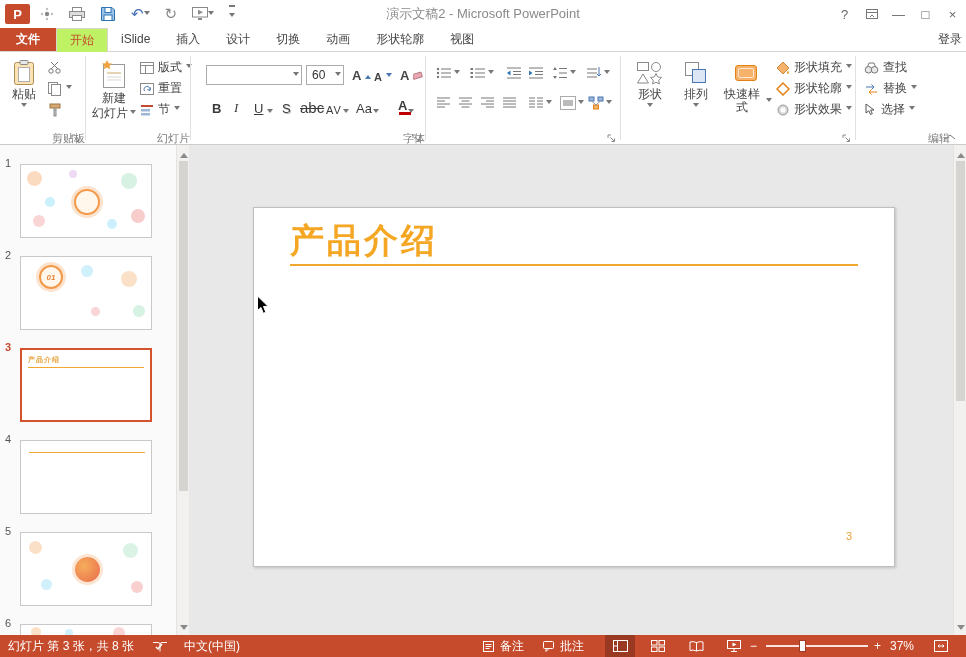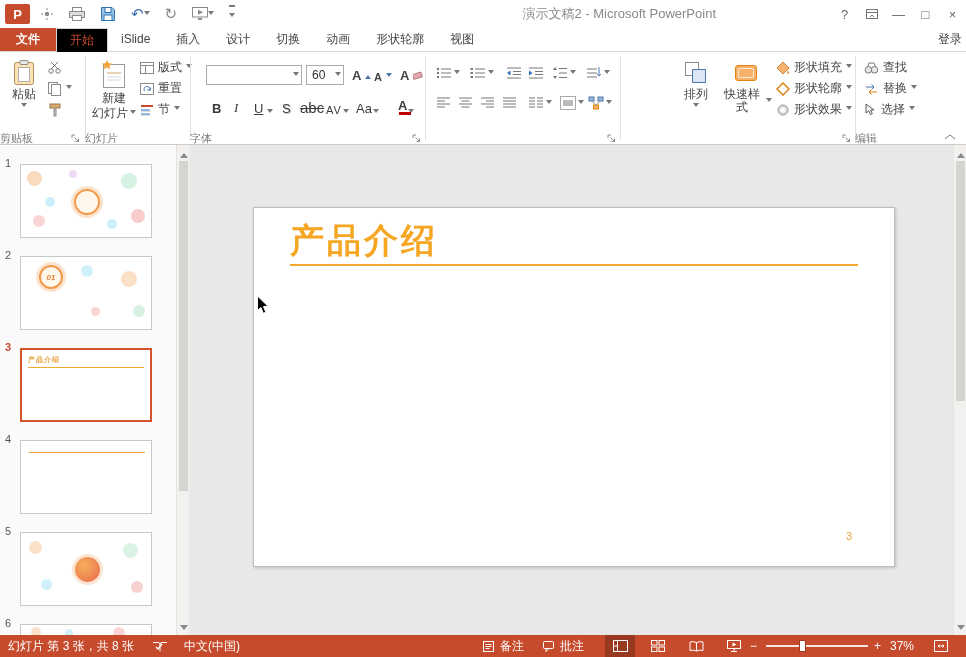--- a/index.html
+++ b/index.html
@@ -6,35 +6,35 @@
 html,body{width:966px;height:657px}
 body{font-family:"Liberation Sans","DejaVu Sans",sans-serif;font-size:12px;color:#444;background:#fff;overflow:hidden}
 .window{position:relative;width:966px;height:657px;overflow:hidden;background:#fff}
 
 .titlebar{position:absolute;left:0;top:0;width:100%;height:28px;background:#fff;display:flex;align-items:center;z-index:6}
 .applogo{width:25px;height:20px;margin:0 10px 0 5px;background:#C64A2C;color:#fff;font-weight:bold;font-size:13px;display:flex;align-items:center;justify-content:center;border-radius:2px}
 .qat{display:flex;align-items:center;gap:15px}
 .qbtn{display:flex;align-items:center;height:18px;color:#777}
 .gundo{color:#3E6DB5;font-size:15px;line-height:14px}
 .gredo{color:#8a8a8a;font-size:15px;line-height:14px}
-.wtitle{position:absolute;left:250px;right:250px;text-align:right;color:#8a8a8a;font-size:13px;line-height:28px;white-space:nowrap;pointer-events:none}
+.wtitle{position:absolute;left:250px;right:250px;text-align:center;color:#8a8a8a;font-size:13px;line-height:28px;white-space:nowrap;pointer-events:none}
 .wcontrols{margin-left:auto;display:flex}
 .wbtn{width:27px;height:26px;display:flex;align-items:center;justify-content:center;color:#666;font-size:13px}
 .dd{display:inline-block;width:0;height:0;border:3px solid transparent;border-top:4px solid #777;vertical-align:middle}
 .qddbar{display:inline-block;border-top:2px solid #777;padding-top:2px}
 
 .tabrow{position:absolute;left:0;top:28px;width:100%;height:23px;background:#fff;display:flex;align-items:flex-start;z-index:5}
 .tab{height:23px;line-height:22px;padding:0 13px;color:#444;white-space:nowrap}
 .tab.filetab{background:#C64A2C;color:#fff;padding:0 16px;font-weight:bold}
-.tab.active{height:24px;background:#000000;border:1px solid #D9D5D0;border-bottom:none;color:#C64A2C;position:relative;z-index:7}
+.tab.active{height:24px;background:#bef264;border:1px solid #D9D5D0;border-bottom:none;color:#C64A2C;position:relative;z-index:7}
 .signin{margin-left:auto;line-height:22px;padding:0 4px;color:#444;white-space:nowrap}
 
 .ribbon{position:absolute;left:0;top:51px;width:100%;height:94px;background:#fff;border-top:1px solid #D9D5D0;border-bottom:1px solid #CFCCC8}
 .gsep{position:absolute;top:4px;height:84px;width:1px;background:#E4E1DD}
-.glabel{position:absolute;top:79px;font-size:11px;color:#7C7C7C;text-align:left}
+.glabel{position:absolute;top:79px;font-size:11px;color:#7C7C7C;text-align:right}
 .launcher{position:absolute;top:80px;width:10px;height:10px}
 .bigbtn{position:absolute;top:3px;height:76px;display:flex;flex-direction:column;align-items:center;padding-top:5px;gap:2px;font-size:12px;color:#444;text-align:center}
 .blb{display:flex;align-items:center;gap:2px;line-height:13px}
 .sbtn{position:absolute;height:19px;display:flex;align-items:center;gap:4px;font-size:12px;color:#444;white-space:nowrap}
 .combo{position:absolute;height:20px;background:#fff;border:1px solid #ACACAC;display:flex;align-items:center;justify-content:space-between;padding:0 2px 0 5px;font-size:12px;color:#333}
 .fbtn{position:absolute;top:44px;height:20px;display:flex;align-items:flex-end;gap:1px;color:#3b3b3b;font-size:13px}
 .pico{position:absolute;display:flex;align-items:center;gap:2px}
 .tri-up{width:0;height:0;border:3px solid transparent;border-bottom:4px solid #4a77b0}
 .tri-dn{width:0;height:0;border:3px solid transparent;border-top:4px solid #4a77b0}
 .colorbar{position:absolute;left:1px;bottom:1px;width:12px;height:3px;background:#C00000}
@@ -414,20 +414,32 @@
           <rect x="5.5" y="9" width="5" height="4" fill="#F6B26B" stroke="#E08214"></rect>
           <path d="M3.5 5 L8 9 M12.5 5 L8 9" stroke="#999" fill="none"></path>
         </svg>
         <i class="dd"></i>
       </span>
     <span class="launcher" style="left:607px"><svg width="9" height="9">
           <path d="M1 1 h3 M1 1 v3 M3.5 3.5 l3.5 3.5 M7.5 4.5 v3 h-3" stroke="#8a8a8a" fill="none"></path>
         </svg></span>
     <div class="gsep" style="left:620px"></div>
 
+    <div class="bigbtn" style="left:628px;width:44px">
+      <svg width="28" height="26">
+          <rect x="1.5" y="2.5" width="11" height="8" fill="#fff" stroke="#8a8a8a"></rect>
+          <circle cx="20" cy="7" r="4.5" fill="#fff" stroke="#8a8a8a"></circle>
+          <path d="M7 14 L12.5 23 H1.5 Z" fill="#fff" stroke="#8a8a8a"></path>
+          <path d="M20 13.5 l1.7 3.4 3.8 .6 -2.8 2.7 .7 3.8 -3.4 -1.8 -3.4 1.8 .7 -3.8 -2.8 -2.7 3.8 -.6 Z" fill="#fff" stroke="#8a8a8a"></path>
+        </svg>
+      <span class="blb">
+          <span>形状</span>
+        </span>
+      <i class="dd"></i>
+    </div>
     <div class="bigbtn" style="left:674px;width:44px">
       <svg width="26" height="26">
           <rect x="2.5" y="2.5" width="13" height="13" fill="#fff" stroke="#8a8a8a"></rect>
           <rect x="9.5" y="9.5" width="13" height="13" fill="#DCE6F4" stroke="#4a77b0"></rect>
         </svg>
       <span class="blb">
           <span>排列</span>
         </span>
       <i class="dd"></i>
     </div>

